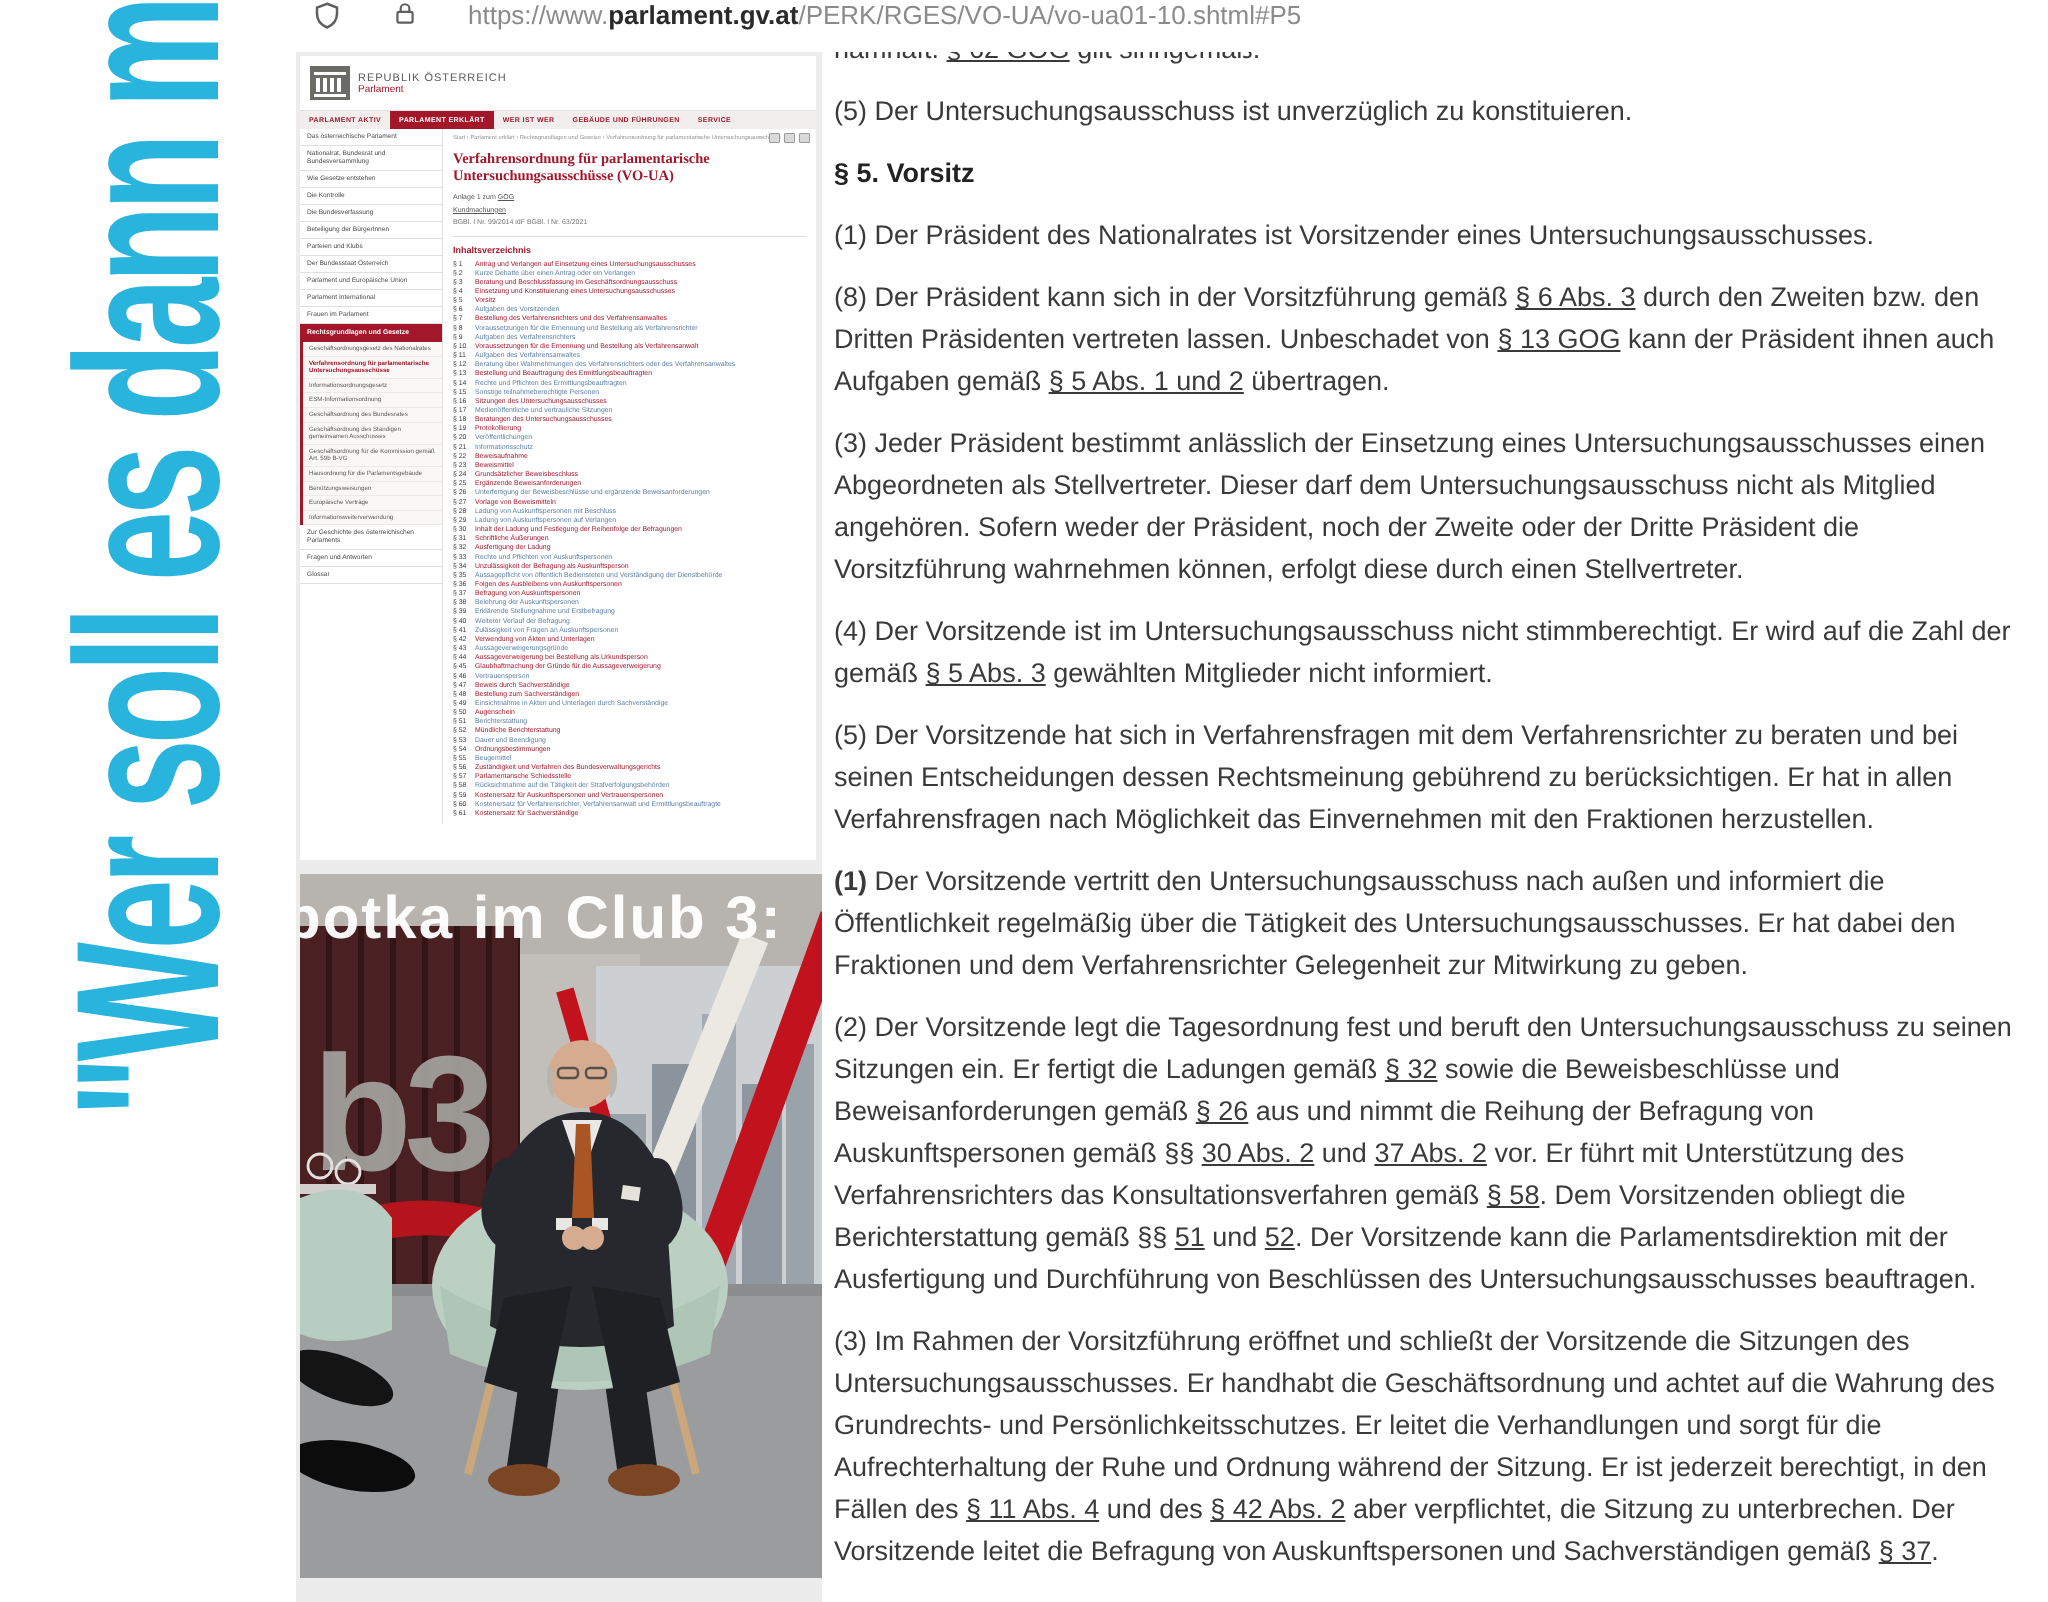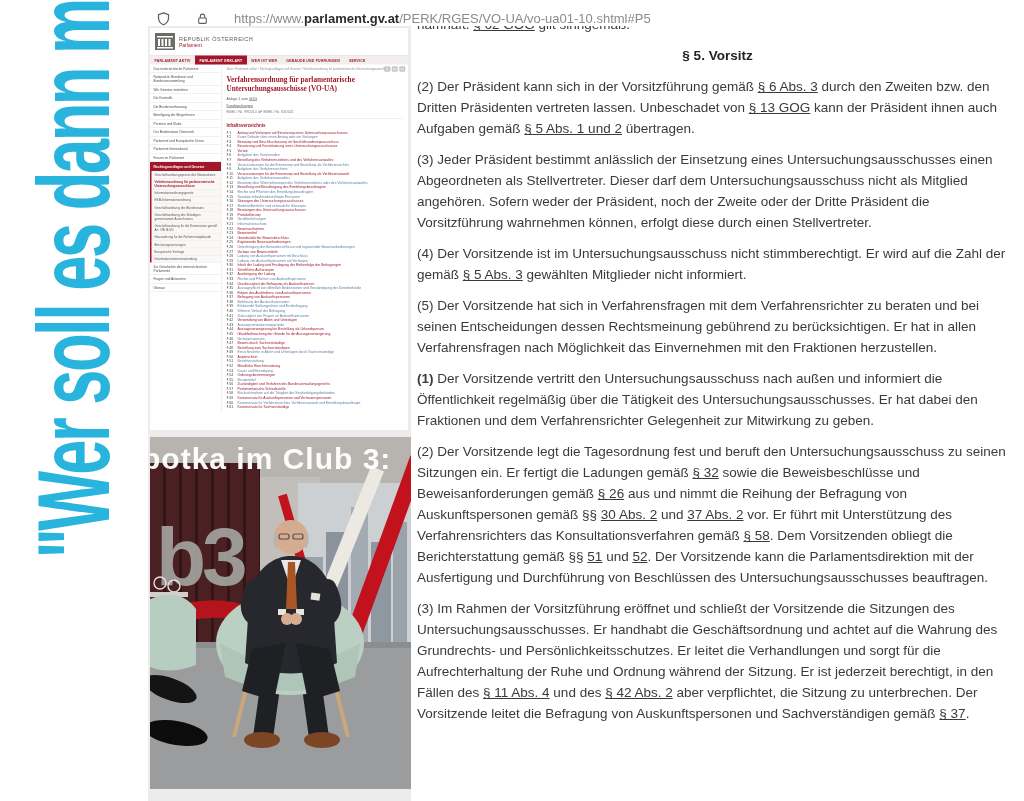--- a/index.html
+++ b/index.html
@@ -8,21 +8,21 @@
 
   
   .caption-wrap{position:absolute;left:0;top:0;width:148px;height:801px;overflow:hidden;}
   .caption-rot{position:absolute;left:0;top:0;width:801px;height:148px;transform-origin:top left;
     transform:rotate(-90deg) translateX(-801px);text-align:center;line-height:148px;white-space:nowrap;}
   .caption-text{display:inline-block;transform:scaleX(.62);transform-origin:center;
     font-size:102px;font-weight:bold;letter-spacing:-4px;color:#29b4de;}
 
   
   .urlbar{position:absolute;left:148px;top:0;width:876px;height:26px;background:#fff;z-index:30;
-    display:flex;align-items:flex-end;gap:25px;padding-left:8px;box-sizing:border-box;}
+    display:flex;align-items:flex-start;gap:25px;padding-left:8px;box-sizing:border-box;}
   .urlbar svg{display:block;}
   .url-text{font-size:13px;color:#8b8b8b;white-space:nowrap;}
   .url-text .dom{color:#2b2b2b;font-weight:bold;}
 
   
   .backdrop{position:absolute;left:148px;top:26px;width:263px;height:775px;background:#ececec;}
   .minipage{position:absolute;left:150px;top:28px;width:258px;height:402px;overflow:hidden;background:#ec4899;}
   .mini-inner{width:516px;height:804px;transform:scale(.5);transform-origin:top left;background:#fff;}
   .mhead{height:54px;display:flex;align-items:center;gap:8px;padding-left:10px;}
   .mlogo-txt1{font-size:11px;letter-spacing:1px;color:#5a5a5a;}
@@ -54,21 +54,21 @@
 
   
   .video{position:absolute;left:150px;top:437px;width:261px;height:352px;overflow:hidden;background:#b7b4b0;}
   .video svg{display:block;}
   .vtitle{font-size:30px;font-weight:600;fill:#ffffff;opacity:.96;letter-spacing:1px;}
   .vlogo{font-size:82px;font-weight:bold;fill:#a5a5a1;opacity:.9;letter-spacing:-4px;}
 
   
   .main{position:absolute;left:417px;top:14px;width:601px;color:#3a3a3a;font-size:13.5px;line-height:21px;}
   .mp{margin:0 0 10px 0;}
-  .mh{margin:4px 0 10px 0;font-weight:bold;color:#222;text-align:center;}
+  .mh{margin:4px 0 10px 0;font-weight:bold;color:#222;}
   .lnk{text-decoration:underline;color:inherit;cursor:pointer;}
   .b{font-weight:bold;}
 </style>
 </head>
 <body>
 
 <div id="stage">
 
   <div class="caption-wrap">
     <div class="caption-rot">
@@ -500,22 +500,24 @@
       <svg width="13" height="14" viewBox="0 0 24 24" fill="none" stroke="#5f5f5f" stroke-width="2">
         <rect x="5" y="10" width="14" height="10" rx="1.5"></rect>
         <path d="M8 10 V7 a4 4 0 0 1 8 0 V10"></path>
       </svg>
     </span>
     <span class="url-text"><span>https://www.</span><span class="dom">parlament.gv.at</span><span>/PERK/RGES/VO-UA/vo-ua01-10.shtml#P5</span></span>
   </div>
 
   <div class="main">
       <div class="mp"><span>namhaft. </span><span class="lnk">§ 62 GOG</span><span> gilt sinngemäß.</span></div>
+      <div class="mp"><span>(5) Der Untersuchungsausschuss ist unverzüglich zu konstituieren.</span></div>
       <div class="mh"><span>§ 5. Vorsitz</span></div>
-      <div class="mp"><span>(2) Der Präsident kann sich in der Vorsitzführung gemäß </span><span class="lnk">§ 6 Abs. 3</span><span> durch den Zweiten bzw. den Dritten Präsidenten vertreten lassen. Unbeschadet von </span><span class="lnk">§ 13 GOG</span><span> kann der Präsident ihnen auch Aufgaben gemäß </span><span class="lnk">§ 5 Abs. 1 und 2</span><span> übertragen.</span></div>
+      <div class="mp"><span>(1) Der Präsident des Nationalrates ist Vorsitzender eines Untersuchungsausschusses.</span></div>
+      <div class="mp"><span>(8) Der Präsident kann sich in der Vorsitzführung gemäß </span><span class="lnk">§ 6 Abs. 3</span><span> durch den Zweiten bzw. den Dritten Präsidenten vertreten lassen. Unbeschadet von </span><span class="lnk">§ 13 GOG</span><span> kann der Präsident ihnen auch Aufgaben gemäß </span><span class="lnk">§ 5 Abs. 1 und 2</span><span> übertragen.</span></div>
       <div class="mp"><span>(3) Jeder Präsident bestimmt anlässlich der Einsetzung eines Untersuchungsausschusses einen Abgeordneten als Stellvertreter. Dieser darf dem Untersuchungsausschuss nicht als Mitglied angehören. Sofern weder der Präsident, noch der Zweite oder der Dritte Präsident die Vorsitzführung wahrnehmen können, erfolgt diese durch einen Stellvertreter.</span></div>
       <div class="mp"><span>(4) Der Vorsitzende ist im Untersuchungsausschuss nicht stimmberechtigt. Er wird auf die Zahl der gemäß </span><span class="lnk">§ 5 Abs. 3</span><span> gewählten Mitglieder nicht informiert.</span></div>
       <div class="mp"><span>(5) Der Vorsitzende hat sich in Verfahrensfragen mit dem Verfahrensrichter zu beraten und bei seinen Entscheidungen dessen Rechtsmeinung gebührend zu berücksichtigen. Er hat in allen Verfahrensfragen nach Möglichkeit das Einvernehmen mit den Fraktionen herzustellen.</span></div>
       <div class="mp"><span class="b">(1)</span><span> Der Vorsitzende vertritt den Untersuchungsausschuss nach außen und informiert die Öffentlichkeit regelmäßig über die Tätigkeit des Untersuchungsausschusses. Er hat dabei den Fraktionen und dem Verfahrensrichter Gelegenheit zur Mitwirkung zu geben.</span></div>
       <div class="mp"><span>(2) Der Vorsitzende legt die Tagesordnung fest und beruft den Untersuchungsausschuss zu seinen Sitzungen ein. Er fertigt die Ladungen gemäß </span><span class="lnk">§ 32</span><span> sowie die Beweisbeschlüsse und Beweisanforderungen gemäß </span><span class="lnk">§ 26</span><span> aus und nimmt die Reihung der Befragung von Auskunftspersonen gemäß §§ </span><span class="lnk">30 Abs. 2</span><span> und </span><span class="lnk">37 Abs. 2</span><span> vor. Er führt mit Unterstützung des Verfahrensrichters das Konsultationsverfahren gemäß </span><span class="lnk">§ 58</span><span>. Dem Vorsitzenden obliegt die Berichterstattung gemäß §§ </span><span class="lnk">51</span><span> und </span><span class="lnk">52</span><span>. Der Vorsitzende kann die Parlamentsdirektion mit der Ausfertigung und Durchführung von Beschlüssen des Untersuchungsausschusses beauftragen.</span></div>
       <div class="mp"><span>(3) Im Rahmen der Vorsitzführung eröffnet und schließt der Vorsitzende die Sitzungen des Untersuchungsausschusses. Er handhabt die Geschäftsordnung und achtet auf die Wahrung des Grundrechts- und Persönlichkeitsschutzes. Er leitet die Verhandlungen und sorgt für die Aufrechterhaltung der Ruhe und Ordnung während der Sitzung. Er ist jederzeit berechtigt, in den Fällen des </span><span class="lnk">§ 11 Abs. 4</span><span> und des </span><span class="lnk">§ 42 Abs. 2</span><span> aber verpflichtet, die Sitzung zu unterbrechen. Der Vorsitzende leitet die Befragung von Auskunftspersonen und Sachverständigen gemäß </span><span class="lnk">§ 37</span><span>.</span></div>
     </div>
 
 </div>
 

